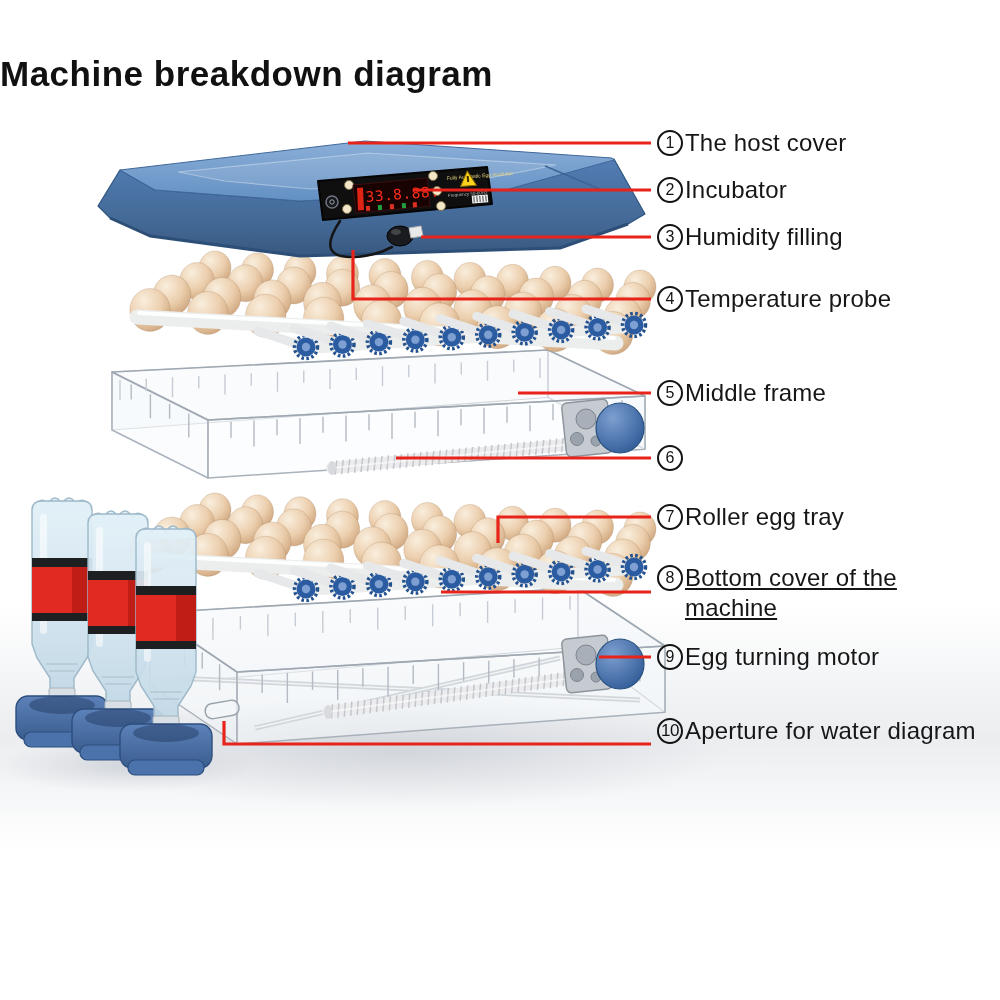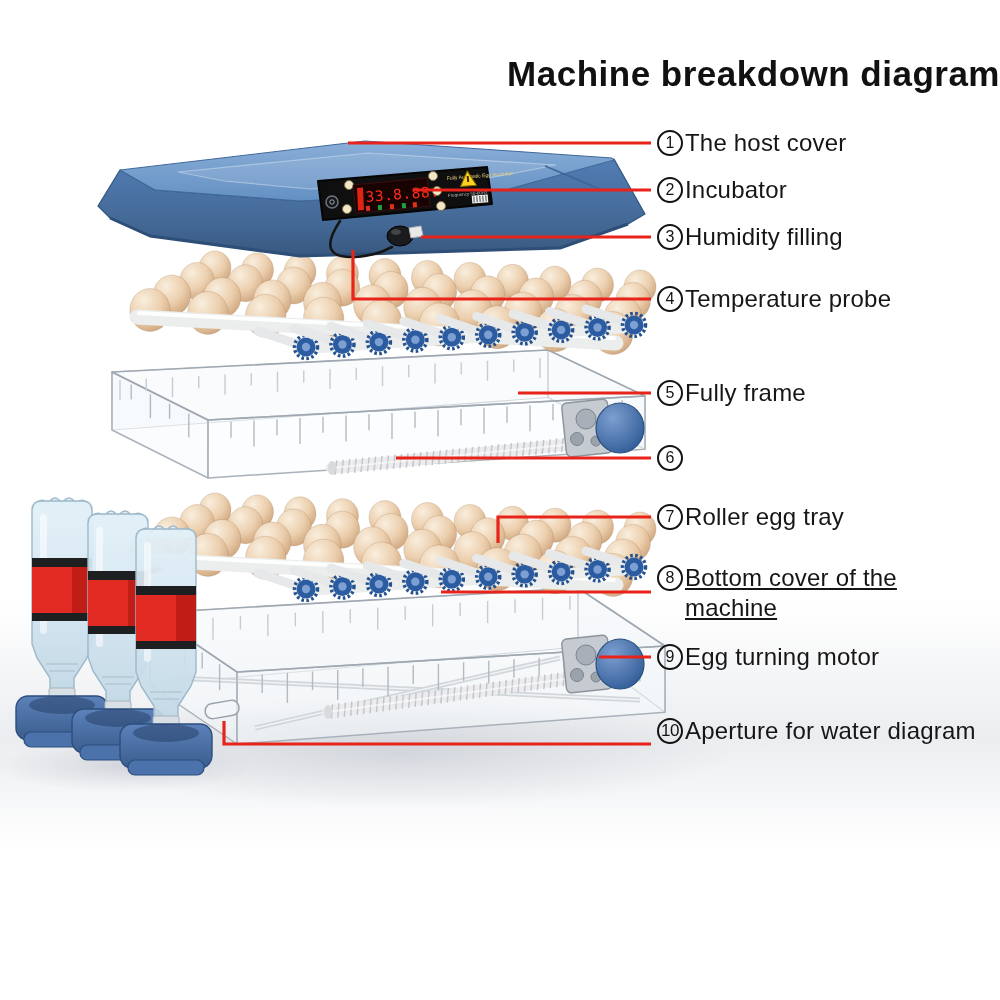--- a/index.html
+++ b/index.html
@@ -1,18 +1,18 @@
 <!DOCTYPE html>
 <html><head>
 <meta charset="utf-8">
 <style>
   html,body{margin:0;padding:0;background:#fff;}
   .stage{position:relative;width:1000px;height:1000px;background:#ffffff;overflow:hidden;margin:0 auto;
          font-family:"Liberation Sans",sans-serif;}
-  .title{position:absolute;top:52px;left:0;width:1000px;text-align:right;
+  .title{position:absolute;top:52px;left:0;width:1000px;text-align:left;
          font:700 35px/44px "Liberation Sans",sans-serif;color:#111;letter-spacing:.5px;}
   .art{position:absolute;left:0;top:0;}
   .callout{position:absolute;left:657px;display:flex;align-items:flex-start;
            font:400 24px/30px "Liberation Sans",sans-serif;color:#161616;letter-spacing:.2px;}
   .num{flex:0 0 auto;width:26px;height:26px;margin-top:2px;border:2px solid #131313;border-radius:50%;
        box-sizing:border-box;font-size:16px;line-height:21px;text-align:center;font-weight:500;color:#131313;}
   .num.wide{font-size:17px;letter-spacing:-.5px;}
   .txt{margin-left:2px;}
   .narrow .txt{max-width:235px;text-decoration:underline;}
 </style>
@@ -554,21 +554,21 @@
   <div class="callout" style="top:222px">
     <span class="num">3</span>
     <span class="txt">Humidity filling</span>
   </div>
   <div class="callout" style="top:284px">
     <span class="num">4</span>
     <span class="txt">Temperature probe</span>
   </div>
   <div class="callout" style="top:378px">
     <span class="num">5</span>
-    <span class="txt">Fully frame</span>
+    <span class="txt">Middle frame</span>
   </div>
   <div class="callout" style="top:443px">
     <span class="num">6</span>
   </div>
   <div class="callout" style="top:502px">
     <span class="num">7</span>
     <span class="txt">Roller egg tray</span>
   </div>
   <div class="callout narrow" style="top:563px">
     <span class="num">8</span>

